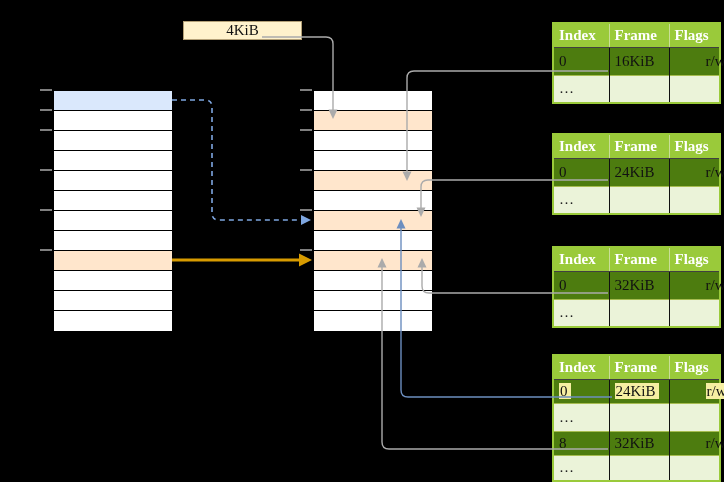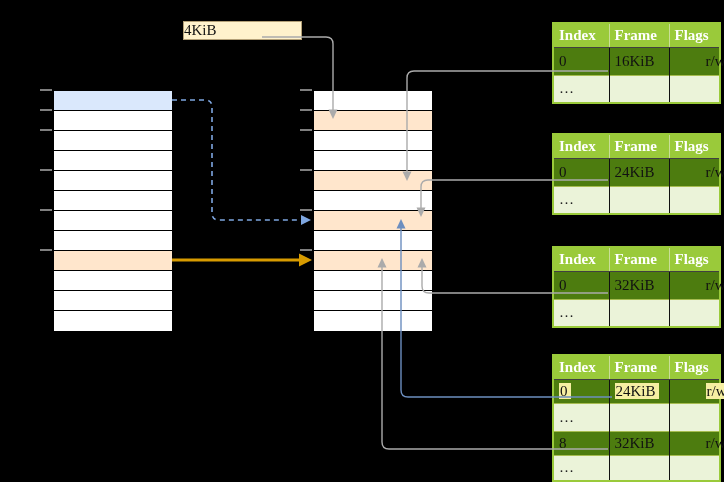--- a/index.html
+++ b/index.html
@@ -10,21 +10,21 @@
     overflow:hidden;
     font-family:"Liberation Serif","DejaVu Serif",serif;
     color:#111;
   }
   .stage { position:absolute; inset:0; }
 
   
   .label-box {
     position:absolute; left:183px; top:21px; width:119px; height:19px;
     background:#fff2cc; border:1px solid #b3a077;
-    text-align:left; font-size:15px; line-height:17px; color:#111;
+    text-align:center; font-size:15px; line-height:17px; color:#111;
   }
 
   
   .mem {
     position:absolute; top:90px; width:120px; height:242px;
     background:#fff; border:1px solid #000;
   }
   .mem.left { left:53px; }
   .mem.mid  { left:313px; }
   .mrow { height:20px; border-bottom:1px solid #000; background:#fff; }

